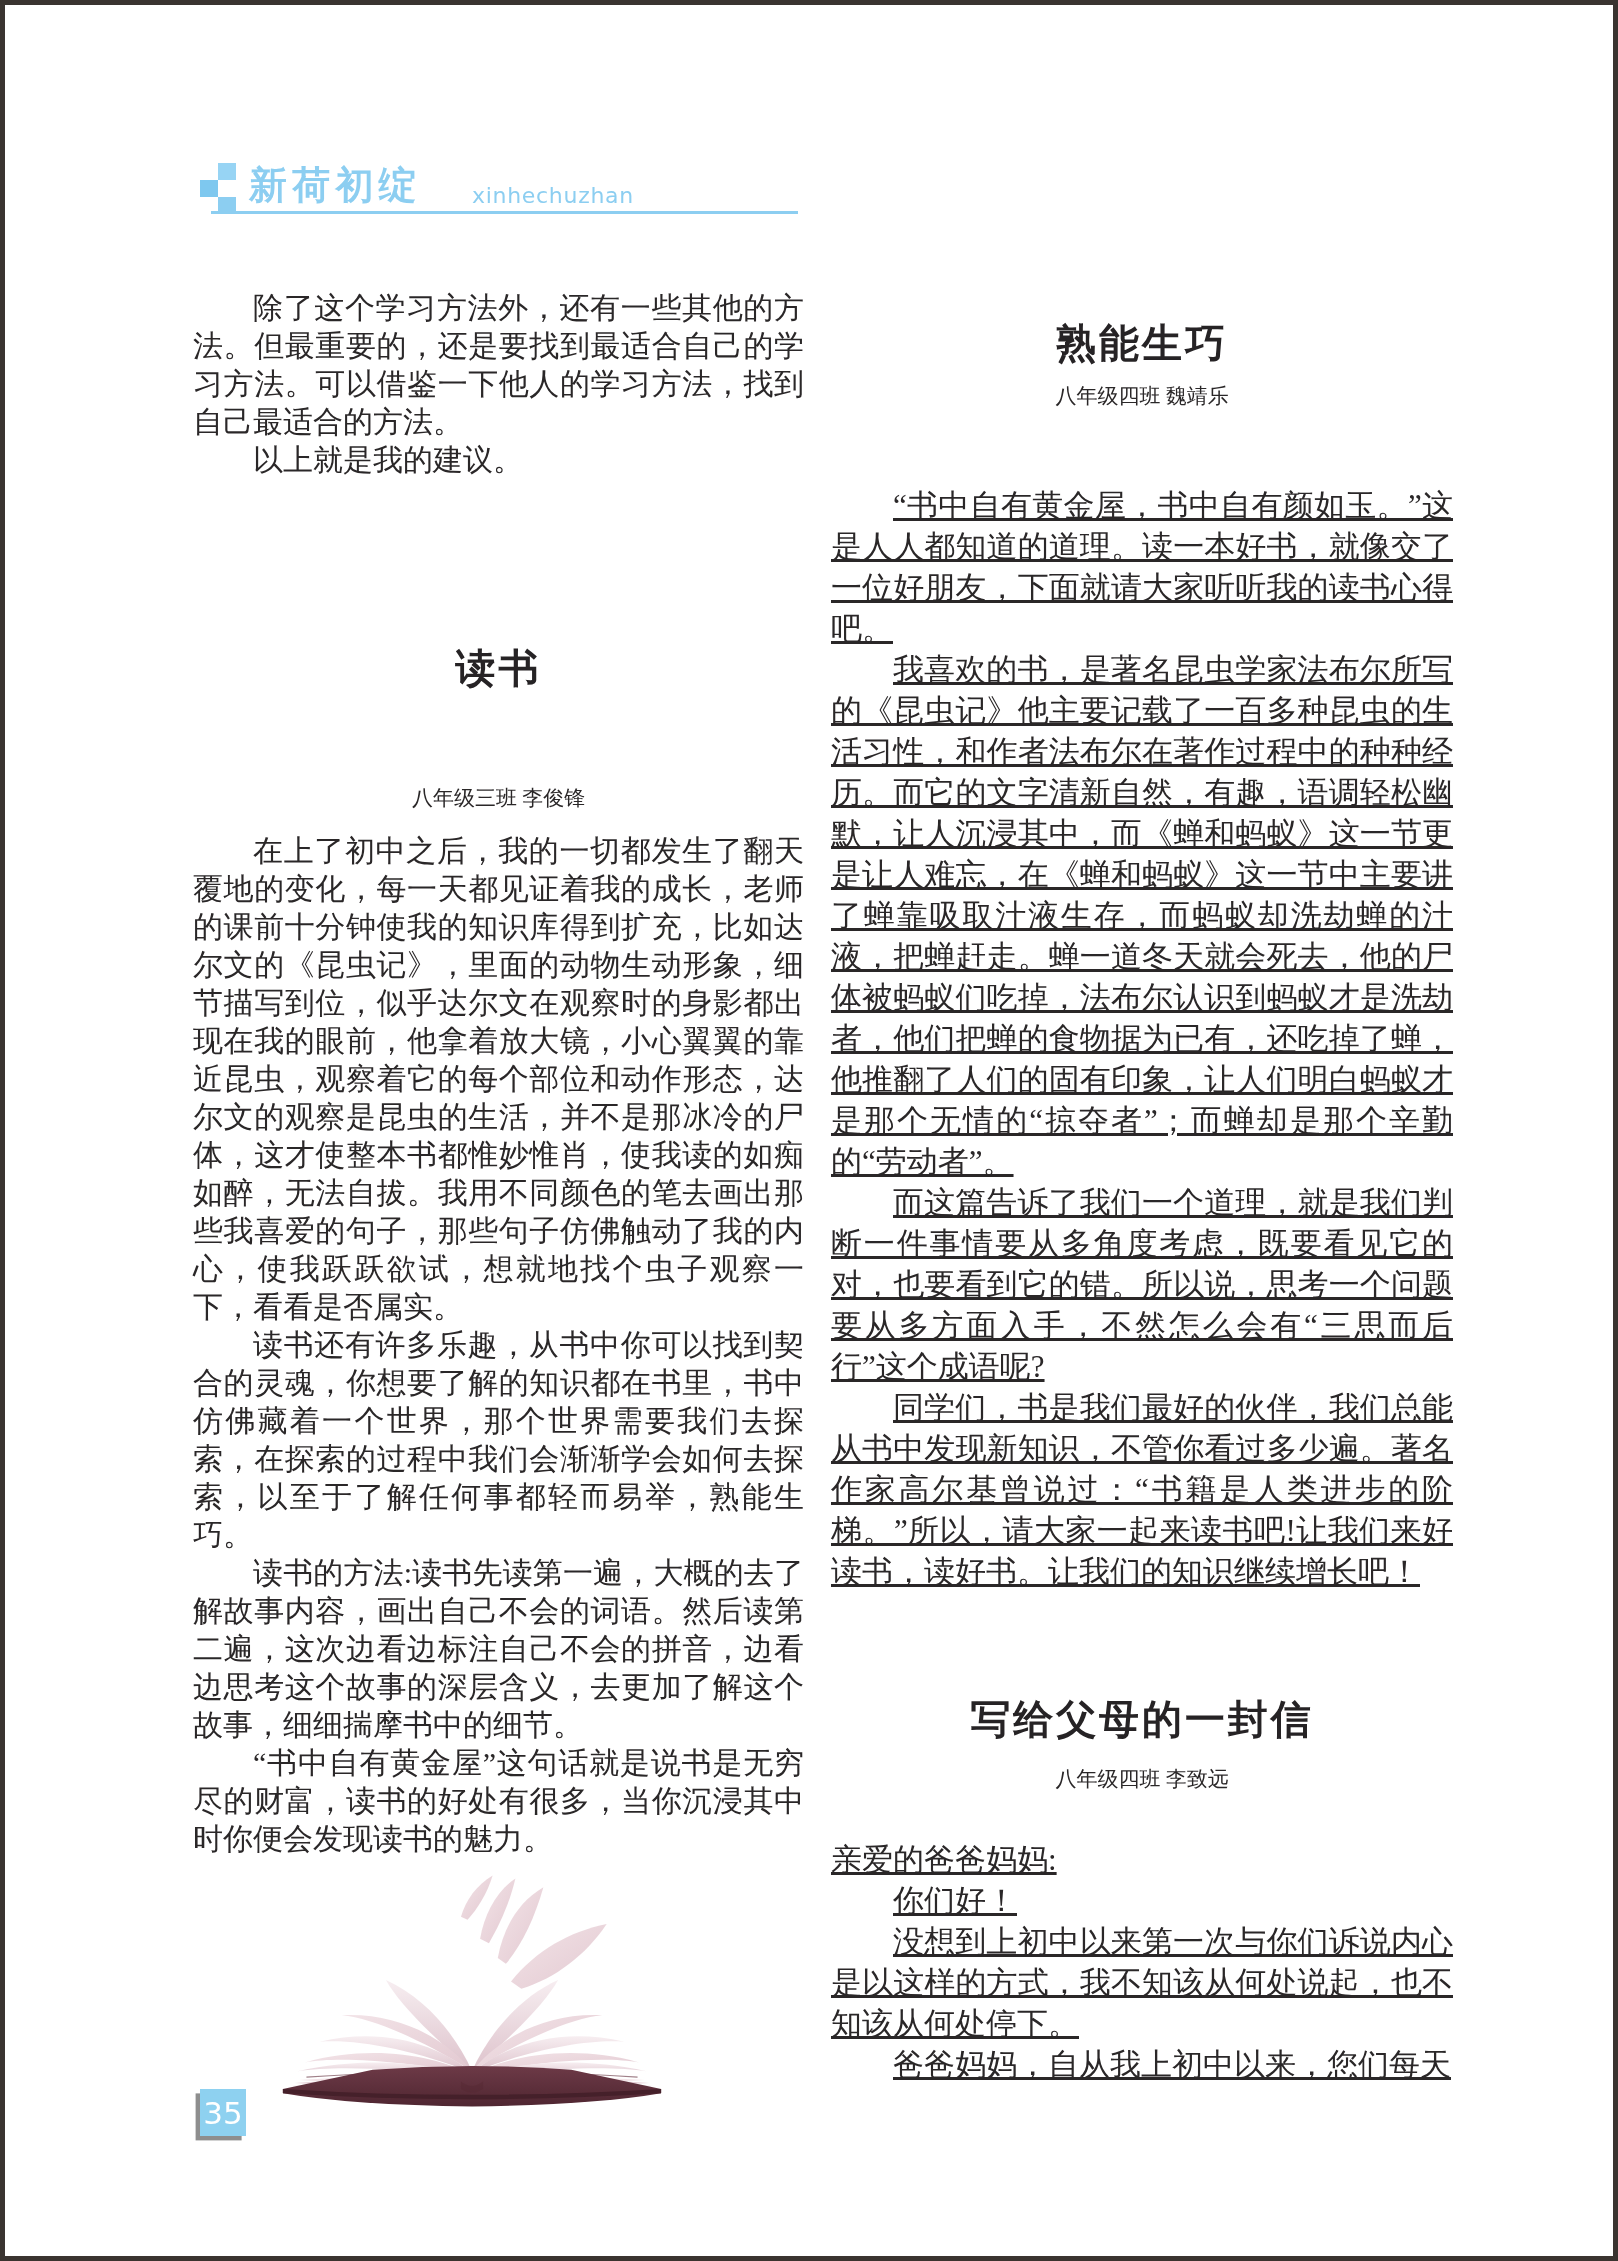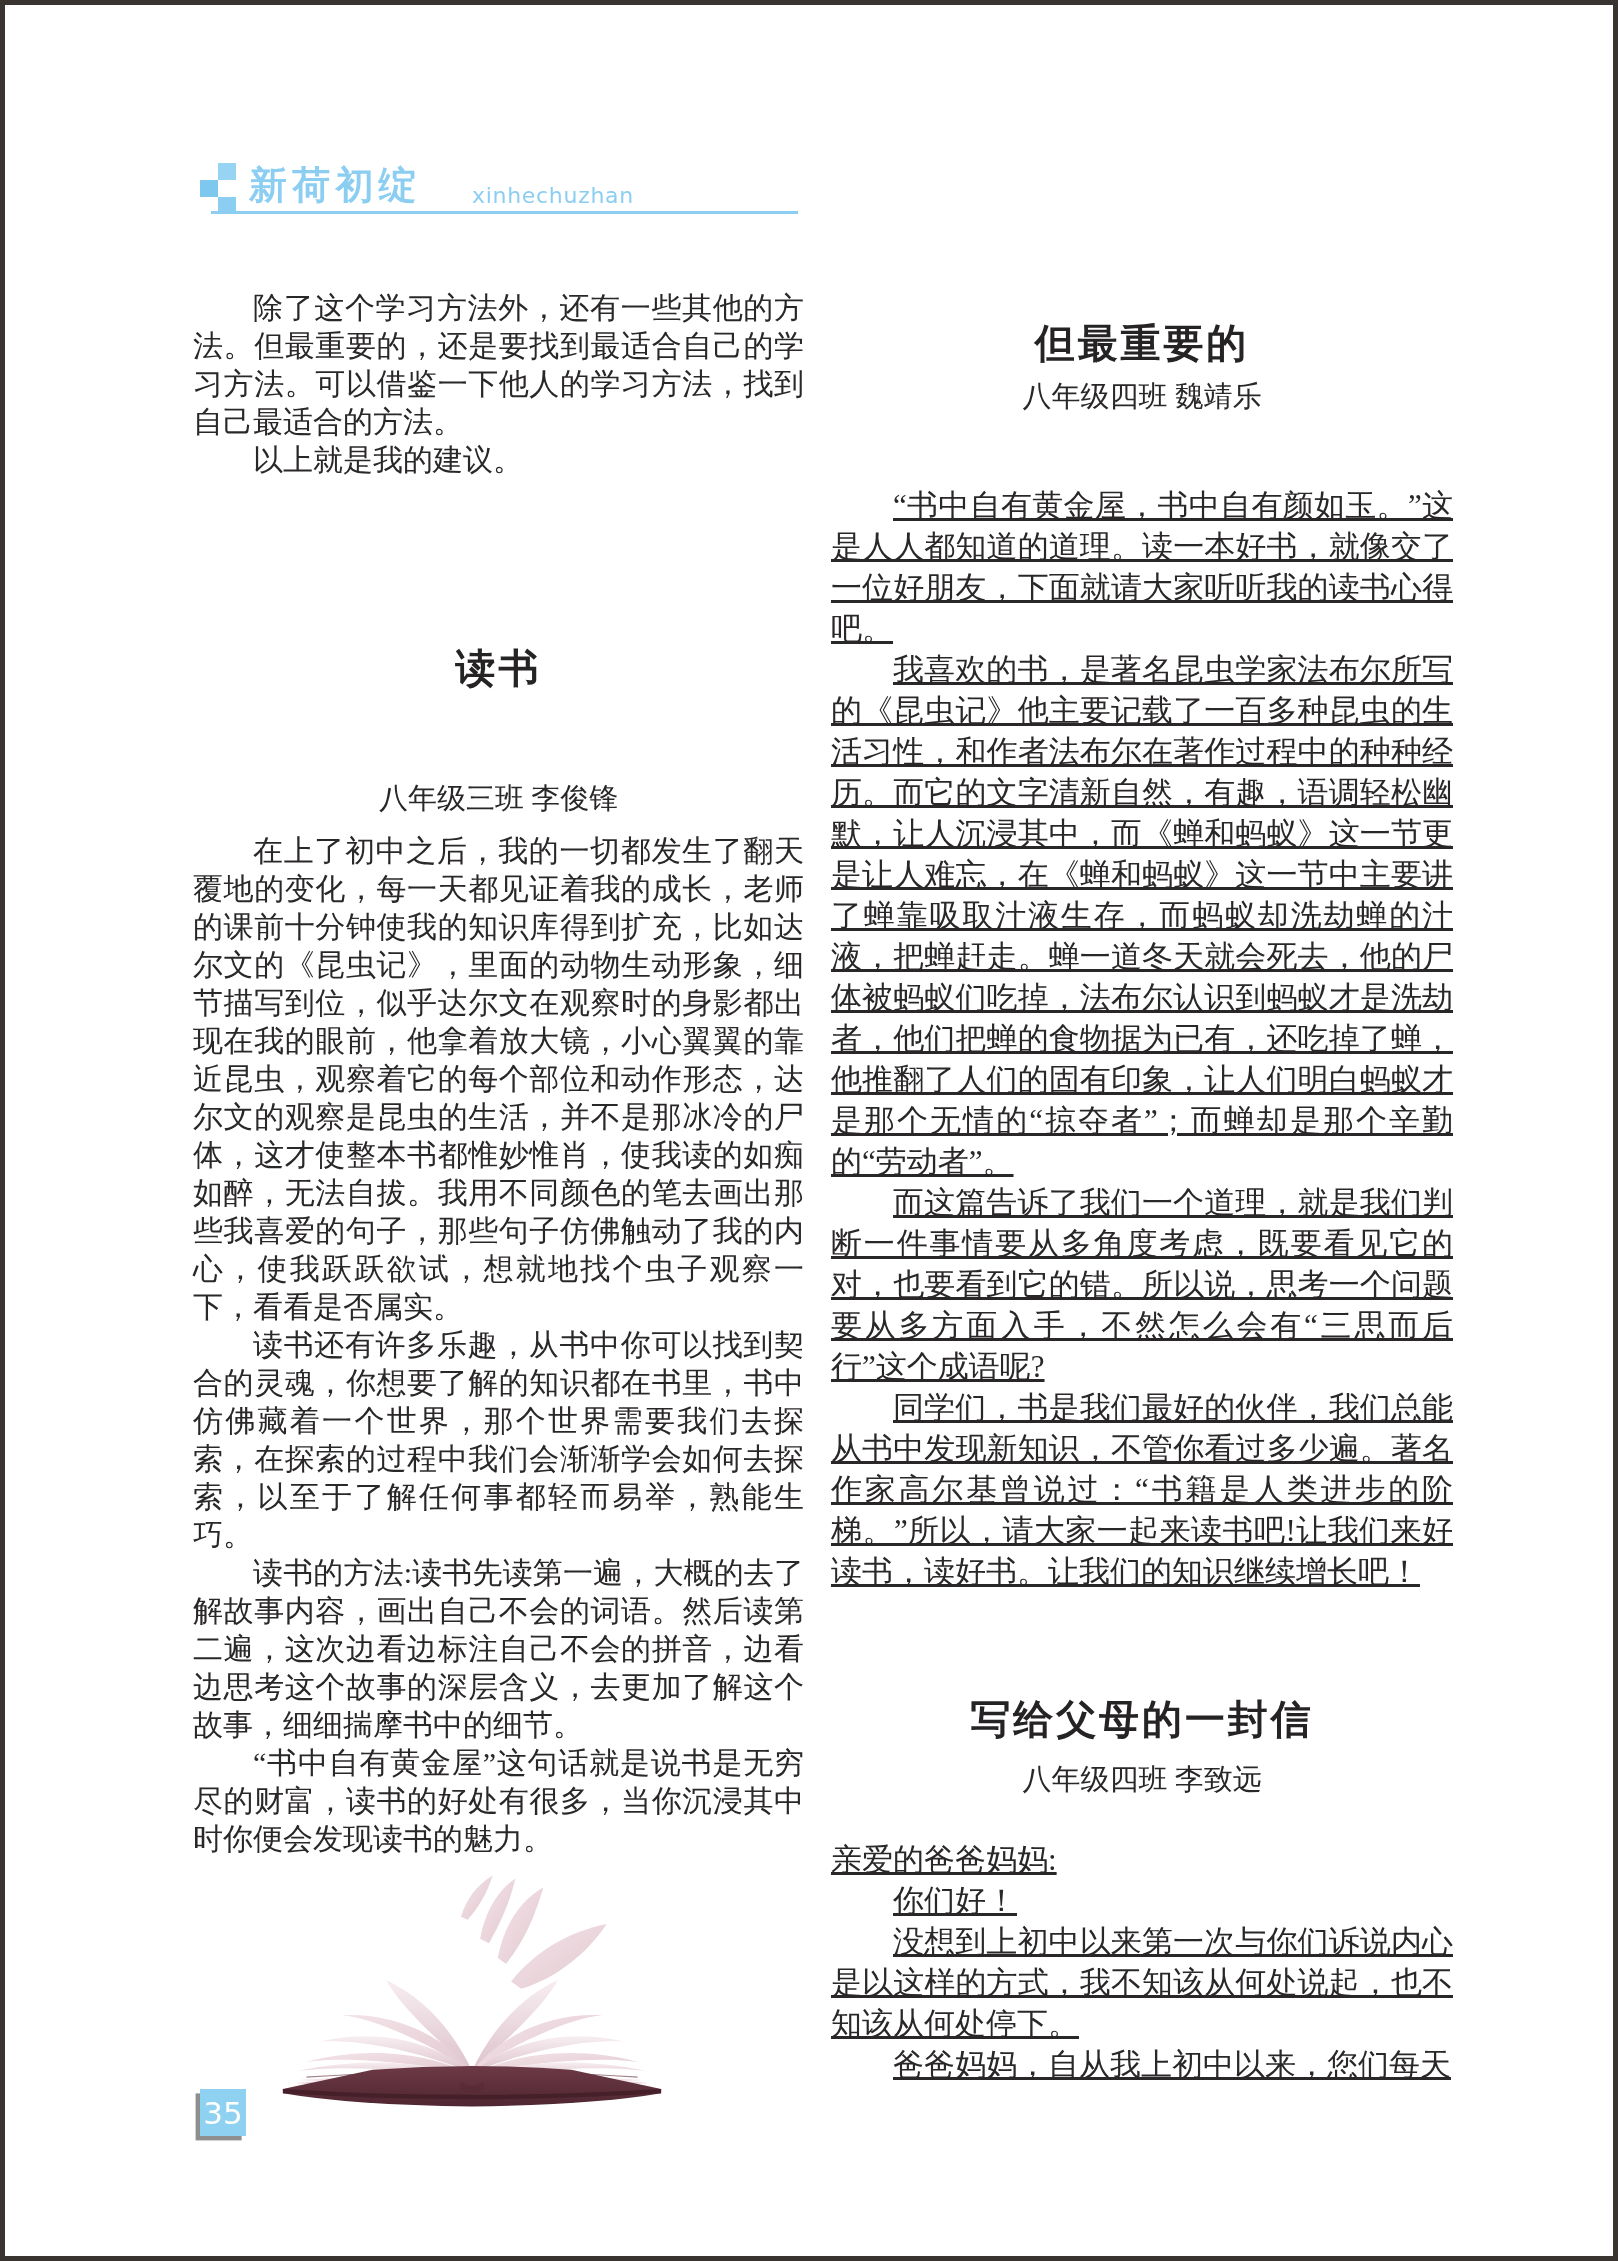--- a/index.html
+++ b/index.html
@@ -42,21 +42,21 @@
     margin:0;font-size:30px;line-height:38px;
     text-align:justify;text-justify:inter-ideograph;
     text-indent:2em;color:#2a2728;
   }
   .col-right .body-text p{line-height:41px;font-size:31px;text-decoration:underline;}
   .article-title{
     margin:0;text-align:center;font-size:40px;line-height:52px;
     font-weight:bold;color:#262325;letter-spacing:2.9px;
   }
   .article-author{
-    margin:0;text-align:center;font-size:29px;line-height:38px;color:#2a2728;
+    margin:0;text-align:center;font-size:21px;line-height:38px;color:#2a2728;
   }
   .no-indent{text-indent:0 !important;}
   
   .page-badge{
     position:absolute;left:195px;top:2084px;width:46px;height:47px;
     background:var(--badge,#8ed1f0);
     box-shadow:-4.4px 4.4px 0 #8e8e8e;
     display:flex;align-items:center;justify-content:center;
     font-family:"DejaVu Sans","Liberation Sans",sans-serif;
     font-size:31px;color:#ffffff;
@@ -139,21 +139,21 @@
     <path d="M8,296 Q265,312 522,296 L522,302 Q265,318 8,302 Z" fill="#45202a"></path>
     <path d="M250,286 Q265,298 280,286 L280,296 Q265,306 250,296 Z" fill="#55293478"></path>
   </svg>
 
   <div class="page-badge">
     <span>35</span>
   </div>
 
   <div class="col col-right">
 
-    <h2 class="block article-title" style="top:313px;">但最重要的</h2>
+    <h2 class="block article-title" style="top:313px;">熟能生巧</h2>
 
     <div class="block article-author" style="top:372px;">八年级四班 魏靖乐</div>
 
     <div class="block body-text" style="top:480px;">
         <p>“书中自有黄金屋，书中自有颜如玉。”这是人人都知道的道理。读一本好书，就像交了一位好朋友，下面就请大家听听我的读书心得吧。</p>
         <p>我喜欢的书，是著名昆虫学家法布尔所写的《昆虫记》他主要记载了一百多种昆虫的生活习性，和作者法布尔在著作过程中的种种经历。而它的文字清新自然，有趣，语调轻松幽默，让人沉浸其中，而《蝉和蚂蚁》这一节更是让人难忘，在《蝉和蚂蚁》这一节中主要讲了蝉靠吸取汁液生存，而蚂蚁却洗劫蝉的汁液，把蝉赶走。蝉一道冬天就会死去，他的尸体被蚂蚁们吃掉，法布尔认识到蚂蚁才是洗劫者，他们把蝉的食物据为已有，还吃掉了蝉，他推翻了人们的固有印象，让人们明白蚂蚁才是那个无情的“掠夺者”；而蝉却是那个辛勤的“劳动者”。</p>
         <p>而这篇告诉了我们一个道理，就是我们判断一件事情要从多角度考虑，既要看见它的对，也要看到它的错。所以说，思考一个问题要从多方面入手，不然怎么会有“三思而后行”这个成语呢?</p>
         <p>同学们，书是我们最好的伙伴，我们总能从书中发现新知识，不管你看过多少遍。著名作家高尔基曾说过：“书籍是人类进步的阶梯。”所以，请大家一起来读书吧!让我们来好读书，读好书。让我们的知识继续增长吧！</p>
       </div>
 

